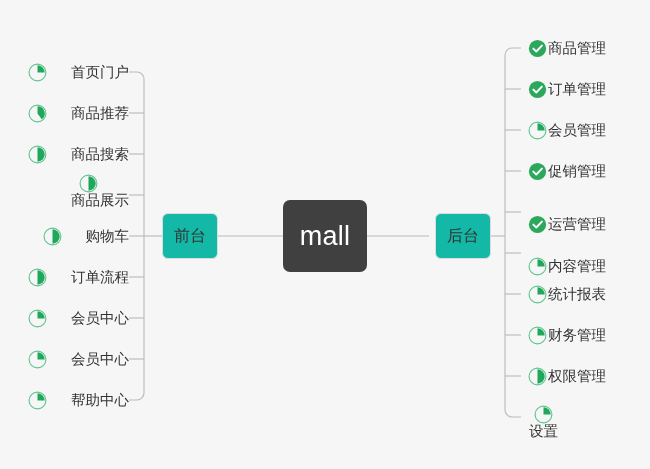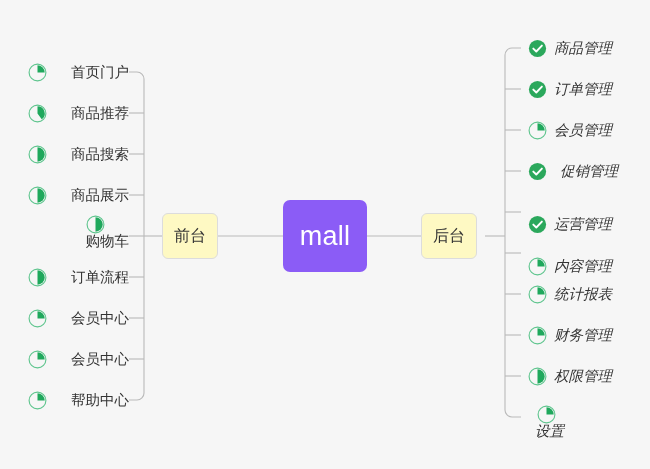--- a/index.html
+++ b/index.html
@@ -37,67 +37,67 @@
     stroke-width: 1.1;
   }
 
   
   .center-node {
     position: absolute;
     left: 283px;
     top: 200px;
     width: 84px;
     height: 72px;
-    background: #8b5cf6;
+    background: #404040;
     border-radius: 7px;
     display: flex;
     align-items: center;
     justify-content: center;
     color: #ffffff;
     font-size: 27px;
     letter-spacing: 0.3px;
   }
 
   
   .branch-box {
     position: absolute;
     width: 56px;
     height: 46px;
-    background: #fef9c3;
+    background: #14b8a6;
     border: 1px solid #dcdcdc;
     border-radius: 6px;
     display: flex;
     align-items: center;
     justify-content: center;
     font-size: 16px;
     color: #333333;
   }
   .branch-box.left  { left: 162px; top: 213px; }
-  .branch-box.right { left: 421px; top: 213px; }
+  .branch-box.right { left: 435px; top: 213px; }
 
   
   .leaf {
     position: absolute;
     display: flex;
     align-items: center;
     height: 24px;
     font-size: 14.5px;
     color: #333333;
     white-space: nowrap;
   }
   .leaf.side-left {
     justify-content: flex-end;
     right: 521px;   
   }
   .leaf.side-right {
     left: 528px;
   }
   .leaf .label { line-height: 1; }
   .leaf.side-left  .label { margin-left: 24px; }
-  .leaf.side-right .label { margin-left: 7px; font-style: italic; }
+  .leaf.side-right .label { margin-left: 1px; }
 
   
   .status-icon {
     width: 19px;
     height: 19px;
     flex: 0 0 19px;
     position: relative;
     display: block;
   }
   .status-icon svg { display: block; width: 19px; height: 19px; }
@@ -162,30 +162,30 @@
       </div>
       <div class="leaf side-left" style="top: 142px;">
         <span class="status-icon">
           <svg viewBox="0 0 19 19">
     <circle cx="9.5" cy="9.5" r="8.4" fill="none" stroke="#5FC58E" stroke-width="1.15"></circle>
     <path d="M 9.5 9.5 L 9.5 2.3 A 7.2 7.2 0 0 1 9.5 16.7 Z" fill="#1FA85C"></path>
   </svg>
         </span>
         <span class="label">商品搜索</span>
       </div>
-      <div class="leaf side-left" style="top: 183px;">
+      <div class="leaf side-left" style="top: 183px; flex-direction: column;">
         <span class="status-icon">
           <svg viewBox="0 0 19 19">
     <circle cx="9.5" cy="9.5" r="8.4" fill="none" stroke="#5FC58E" stroke-width="1.15"></circle>
     <path d="M 9.5 9.5 L 9.5 2.3 A 7.2 7.2 0 0 1 9.5 16.7 Z" fill="#1FA85C"></path>
   </svg>
         </span>
         <span class="label">商品展示</span>
       </div>
-      <div class="leaf side-left" style="top: 224px; flex-direction: column;">
+      <div class="leaf side-left" style="top: 224px;">
         <span class="status-icon">
           <svg viewBox="0 0 19 19">
     <circle cx="9.5" cy="9.5" r="8.4" fill="none" stroke="#5FC58E" stroke-width="1.15"></circle>
     <path d="M 9.5 9.5 L 9.5 2.3 A 7.2 7.2 0 0 1 9.5 16.7 Z" fill="#1FA85C"></path>
   </svg>
         </span>
         <span class="label">购物车</span>
       </div>
       <div class="leaf side-left" style="top: 265px;">
         <span class="status-icon">
@@ -243,21 +243,21 @@
       </div>
       <div class="leaf side-right" style="top: 118px;">
         <span class="status-icon">
           <svg viewBox="0 0 19 19">
     <circle cx="9.5" cy="9.5" r="8.4" fill="none" stroke="#5FC58E" stroke-width="1.15"></circle>
     <path d="M 9.5 9.5 L 9.5 2.3 A 7.2 7.2 0 0 1 16.7 9.5 Z" fill="#1FA85C"></path>
   </svg>
         </span>
         <span class="label">会员管理</span>
       </div>
-      <div class="leaf side-right" style="top: 159px; gap: 6px;">
+      <div class="leaf side-right" style="top: 159px;">
         <span class="status-icon">
           <svg viewBox="0 0 19 19">
       <circle cx="9.5" cy="9.5" r="8.6" fill="#2BA85C"></circle>
       <path d="M 5.3 9.6 L 8.3 12.5 L 13.9 6.6" fill="none" stroke="#ffffff" stroke-width="1.9" stroke-linecap="round" stroke-linejoin="round"></path>
     </svg>
         </span>
         <span class="label">促销管理</span>
       </div>
       <div class="leaf side-right" style="top: 212px;">
         <span class="status-icon">

